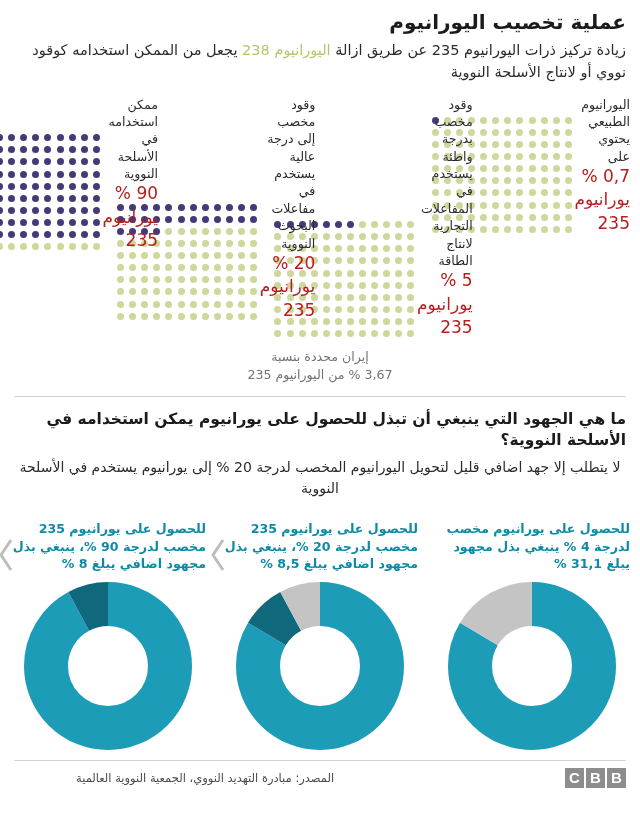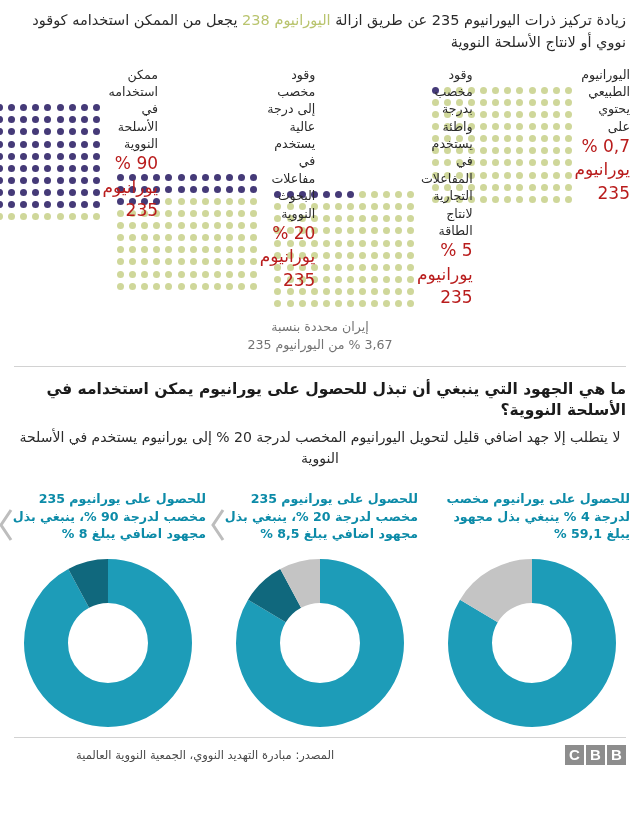--- a/index.html
+++ b/index.html
@@ -71,21 +71,21 @@
     text-align:center;font-size:14px;line-height:1.5;color:#2b2b2b;
     margin:0 14px 21px 14px;
   }
 
   
   .donuts{
     display:flex;flex-direction:row-reverse;
     padding:0 10px;justify-content:space-between;align-items:flex-start;
     position:relative;
   }
-  .dcol{width:196px;display:flex;flex-direction:column;align-items:center;position:relative;gap:7px;}
+  .dcol{width:196px;display:flex;flex-direction:column;align-items:center;position:relative;}
   .dlabel{
     font-size:12.6px;line-height:1.4;font-weight:bold;color:#0c8ba8;
     text-align:right;width:100%;min-height:56px;direction:rtl;
   }
   .dlabel.first{text-align:right;}
   .chev{
     position:absolute;top:18px;width:22px;height:34px;
     display:flex;align-items:center;justify-content:center;
     color:#b6b6b6;
   }
@@ -106,20 +106,21 @@
     width:19px;text-align:center;font-family:"Liberation Sans",sans-serif;
   }
   .source{font-size:11.5px;color:#4a4a4a;text-align:left;flex:1;direction:rtl;}
 </style>
 </head>
 <body>
 
 <div class="wrap">
 
   <div class="header">
+    <div class="title">عملية تخصيب اليورانيوم</div>
     <div class="subtitle"><span>زيادة تركيز ذرات اليورانيوم 235 عن طريق ازالة </span><span class="u238">اليورانيوم 238</span><span> يجعل من الممكن استخدامه كوقود نووي أو لانتاج الأسلحة النووية</span></div>
   </div>
 
   <div class="grids" id="grids">
       <div class="gcol">
         <div class="gcap">ممكن استخدامه في الأسلحة النووية<div class="gpct">90 % يورانيوم 235</div></div>
         <div class="grid">
           <div class="dot dark"></div>
           <div class="dot dark"></div>
           <div class="dot dark"></div>
@@ -649,21 +650,21 @@
             <circle cx="84" cy="84" r="62" fill="none" stroke="#10687d" stroke-width="44" stroke-dasharray="33.11 356.45" stroke-dashoffset="-325.28" transform="rotate(-90 84 84)"></circle>
             <circle cx="84" cy="84" r="62" fill="none" stroke="#c4c4c4" stroke-width="44" stroke-dasharray="31.16 358.39" stroke-dashoffset="-358.39" transform="rotate(-90 84 84)"></circle>
           </svg></div>
         <div class="chev" style="left: -14px;">
           <svg width="20" height="34" viewBox="0 0 20 34">
             <path d="M14 2 L4 17 L14 32" fill="none" stroke="#bdbdbd" stroke-width="3"></path>
           </svg>
         </div>
       </div>
       <div class="dcol">
-        <div class="dlabel">للحصول على يورانيوم مخصب لدرجة 4 % ينبغي بذل مجهود يبلغ 59,1 %</div>
+        <div class="dlabel">للحصول على يورانيوم مخصب لدرجة 4 % ينبغي بذل مجهود يبلغ 31,1 %</div>
         <div class="donutbox"><svg width="168" height="168" viewBox="0 0 168 168">
             <circle cx="84" cy="84" r="62" fill="none" stroke="#1d9cb8" stroke-width="44" stroke-dasharray="325.28 64.28" stroke-dashoffset="0.00" transform="rotate(-90 84 84)"></circle>
             <circle cx="84" cy="84" r="62" fill="none" stroke="#c4c4c4" stroke-width="44" stroke-dasharray="64.28 325.28" stroke-dashoffset="-325.28" transform="rotate(-90 84 84)"></circle>
           </svg></div>
       </div>
     </div>
 
   <div class="frule"></div>
   <div class="footer">
     <div class="bbc" id="bbclogo">

